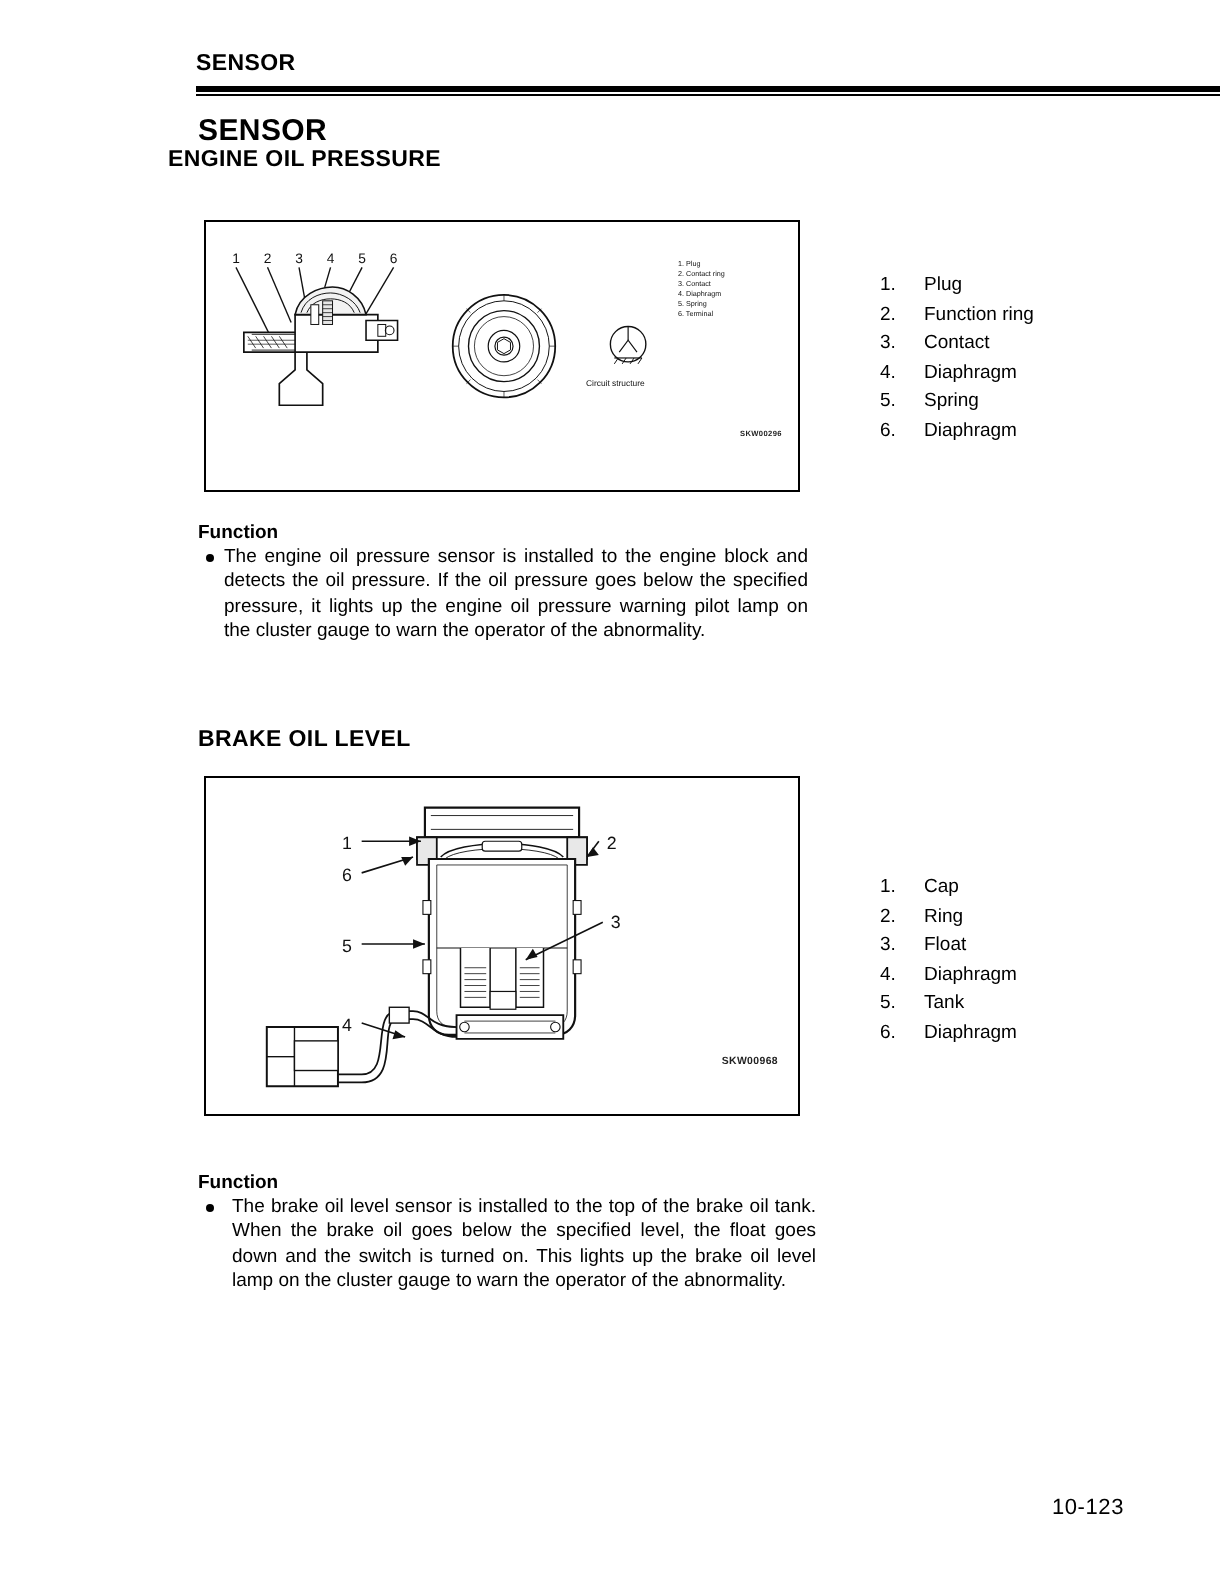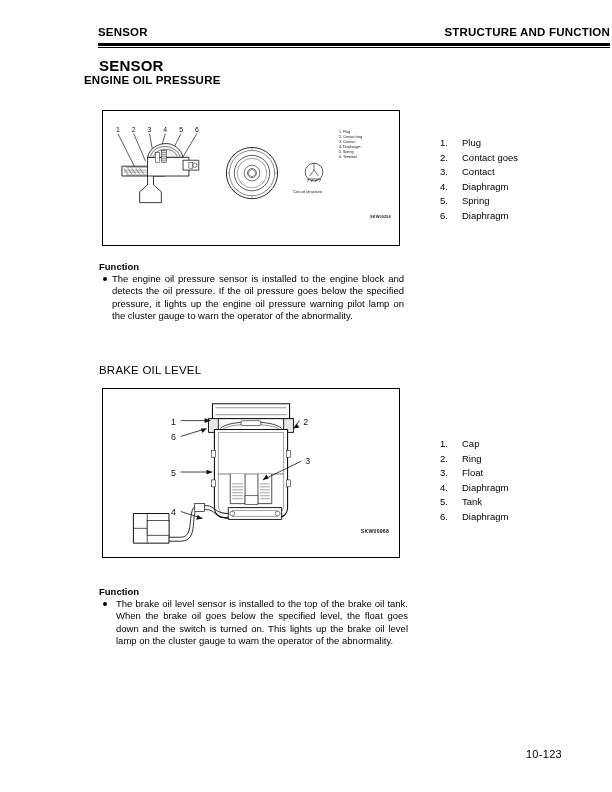--- a/index.html
+++ b/index.html
@@ -77,21 +77,21 @@
     top: 74px;
     font-size: 11.5px;
     font-weight: bold;
     letter-spacing: 0.2px;
   }
   .sub-title2 {
     position: absolute;
     left: 51px;
     top: 364px;
     font-size: 11.5px;
-    font-weight: normal;
+    font-weight: bold;
     letter-spacing: 0.2px;
     text-align: right;
   }
 
   
   .figbox {
     position: absolute;
     border: 1.4px solid #000;
     background: #fff;
     box-sizing: border-box;
@@ -180,21 +180,20 @@
     letter-spacing: 0.3px;
   }
 </style>
 </head>
 <body>
 
 <div class="page">
 
   <div class="header">
     <div class="header-left">SENSOR</div>
-    <div class="header-right">STRUCTURE AND FUNCTION</div>
     <div class="header-rule"></div>
     <div class="header-rule2"></div>
   </div>
 
   <div class="section-title">SENSOR</div>
   <div class="sub-title">ENGINE OIL PRESSURE</div>
 
   <div class="figbox" id="fig-engine">
     <svg viewBox="0 0 298 136" xmlns="http://www.w3.org/2000/svg">
       <g fill="none" stroke="#111" stroke-width="0.7">
@@ -301,21 +300,21 @@
     <div class="fig-code" style="right:8px; bottom:26px;">SKW00296</div>
   </div>
 
   <div class="parts-list" id="parts-engine">
     <div class="row">
       <span class="idx">1.</span>
       <span class="lbl">Plug</span>
     </div>
     <div class="row">
       <span class="idx">2.</span>
-      <span class="lbl">Contact goes</span>
+      <span class="lbl">Function ring</span>
     </div>
     <div class="row">
       <span class="idx">3.</span>
       <span class="lbl">Contact</span>
     </div>
     <div class="row">
       <span class="idx">4.</span>
       <span class="lbl">Diaphragm</span>
     </div>
     <div class="row">

